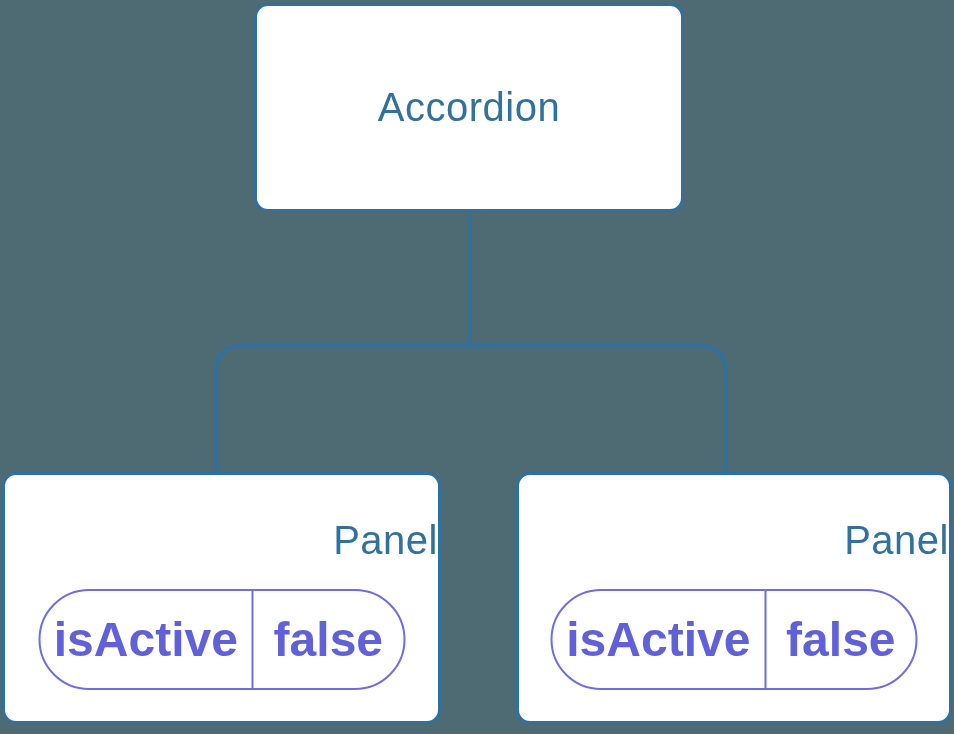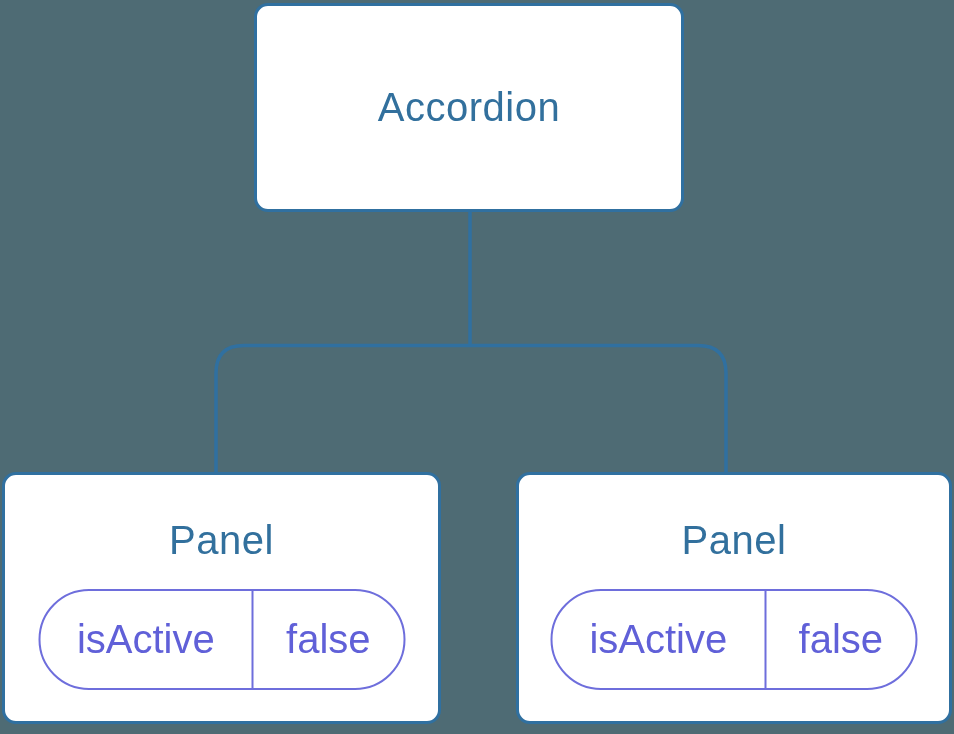--- a/index.html
+++ b/index.html
@@ -55,42 +55,42 @@
     font-size: 40px;
     font-weight: 500;
     letter-spacing: 0.5px;
     color: var(--node-text, #32709D);
   }
   .panel-title {
     position: absolute;
     left: 0;
     right: 0;
     top: 43px;
-    text-align: center;
+    text-align: right;
   }
   .state-pill {
     position: absolute;
     top: 114px;
     left: 50%;
     transform: translateX(-50%);
     width: 367px;
     height: 101px;
     box-sizing: border-box;
     background: var(--node-fill, #fff);
     border: 2.5px solid var(--state-border, #6E6EDC);
     border-radius: 51px;
     display: flex;
     overflow: hidden;
   }
   .state-cell {
     display: flex;
     align-items: center;
     justify-content: center;
-    font-size: 40px;
-    font-weight: 400;
+    font-size: 48px;
+    font-weight: 700;
     color: var(--state-text, #6060D8);
   }
   .state-key {
     flex: 0 0 58.3%;
     border-right: 2.5px solid var(--state-border, #6E6EDC);
   }
   .state-value {
     flex: 1 1 auto;
     text-align: center;
   }

